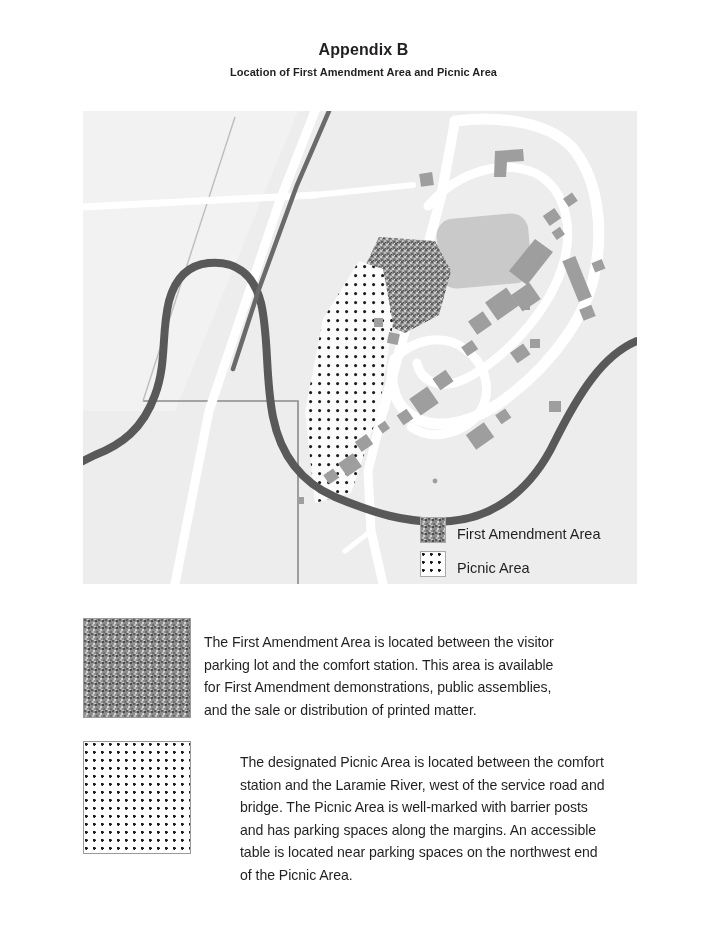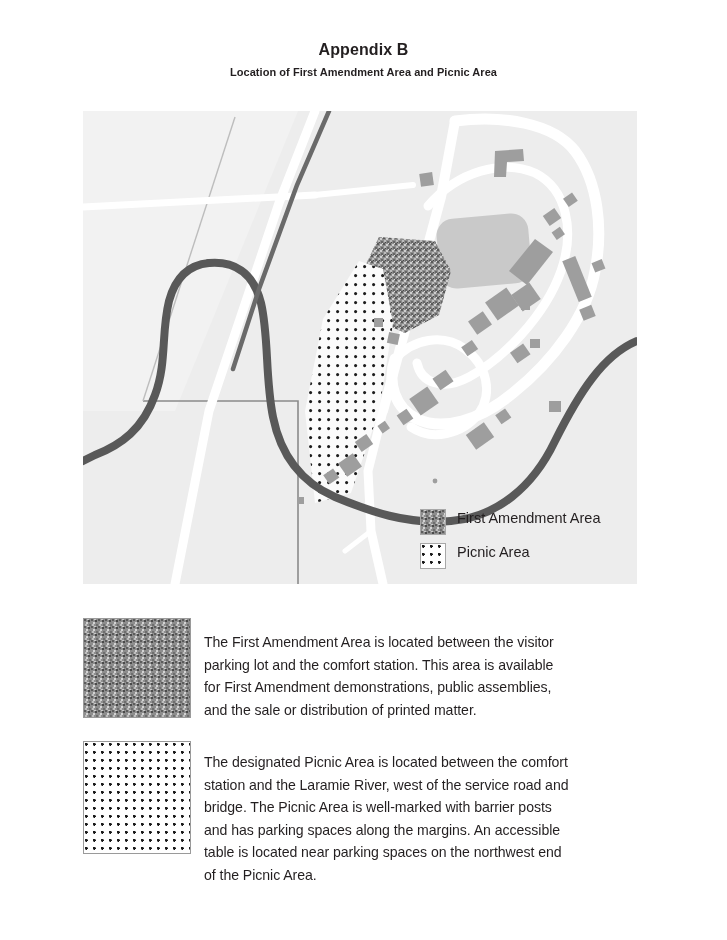--- a/index.html
+++ b/index.html
@@ -54,21 +54,21 @@
 
   
   .map-legend {
     position: absolute;
     left: 337px;
     top: 398px;
     width: 210px;
   }
   .legend-row {
     display: flex;
-    align-items: flex-start;
+    align-items: flex-end;
     height: 34px;
   }
   .legend-swatch {
     width: 26px;
     height: 26px;
     border: 1px solid #a8a8a8;
     flex: 0 0 auto;
     box-sizing: border-box;
   }
   .legend-label {
@@ -119,21 +119,21 @@
   .block-text {
     position: absolute;
     left: 121px;
     top: 13px;
     width: 360px;
     font-size: 14.1px;
     line-height: 22.6px;
     color: #231f20;
     letter-spacing: -0.05px;
   }
-  .block-2 .block-text { top: 10px; width: 370px; }
+  .block-2 .block-text { top: 10px; width: 370px; margin-left: 36px; }
 </style>
 </head>
 <body>
 
 <div class="titles">
   <div class="title-main">Appendix B</div>
   <div class="title-sub">Location of First Amendment Area and Picnic Area</div>
 </div>
 
 <div class="map-panel">

